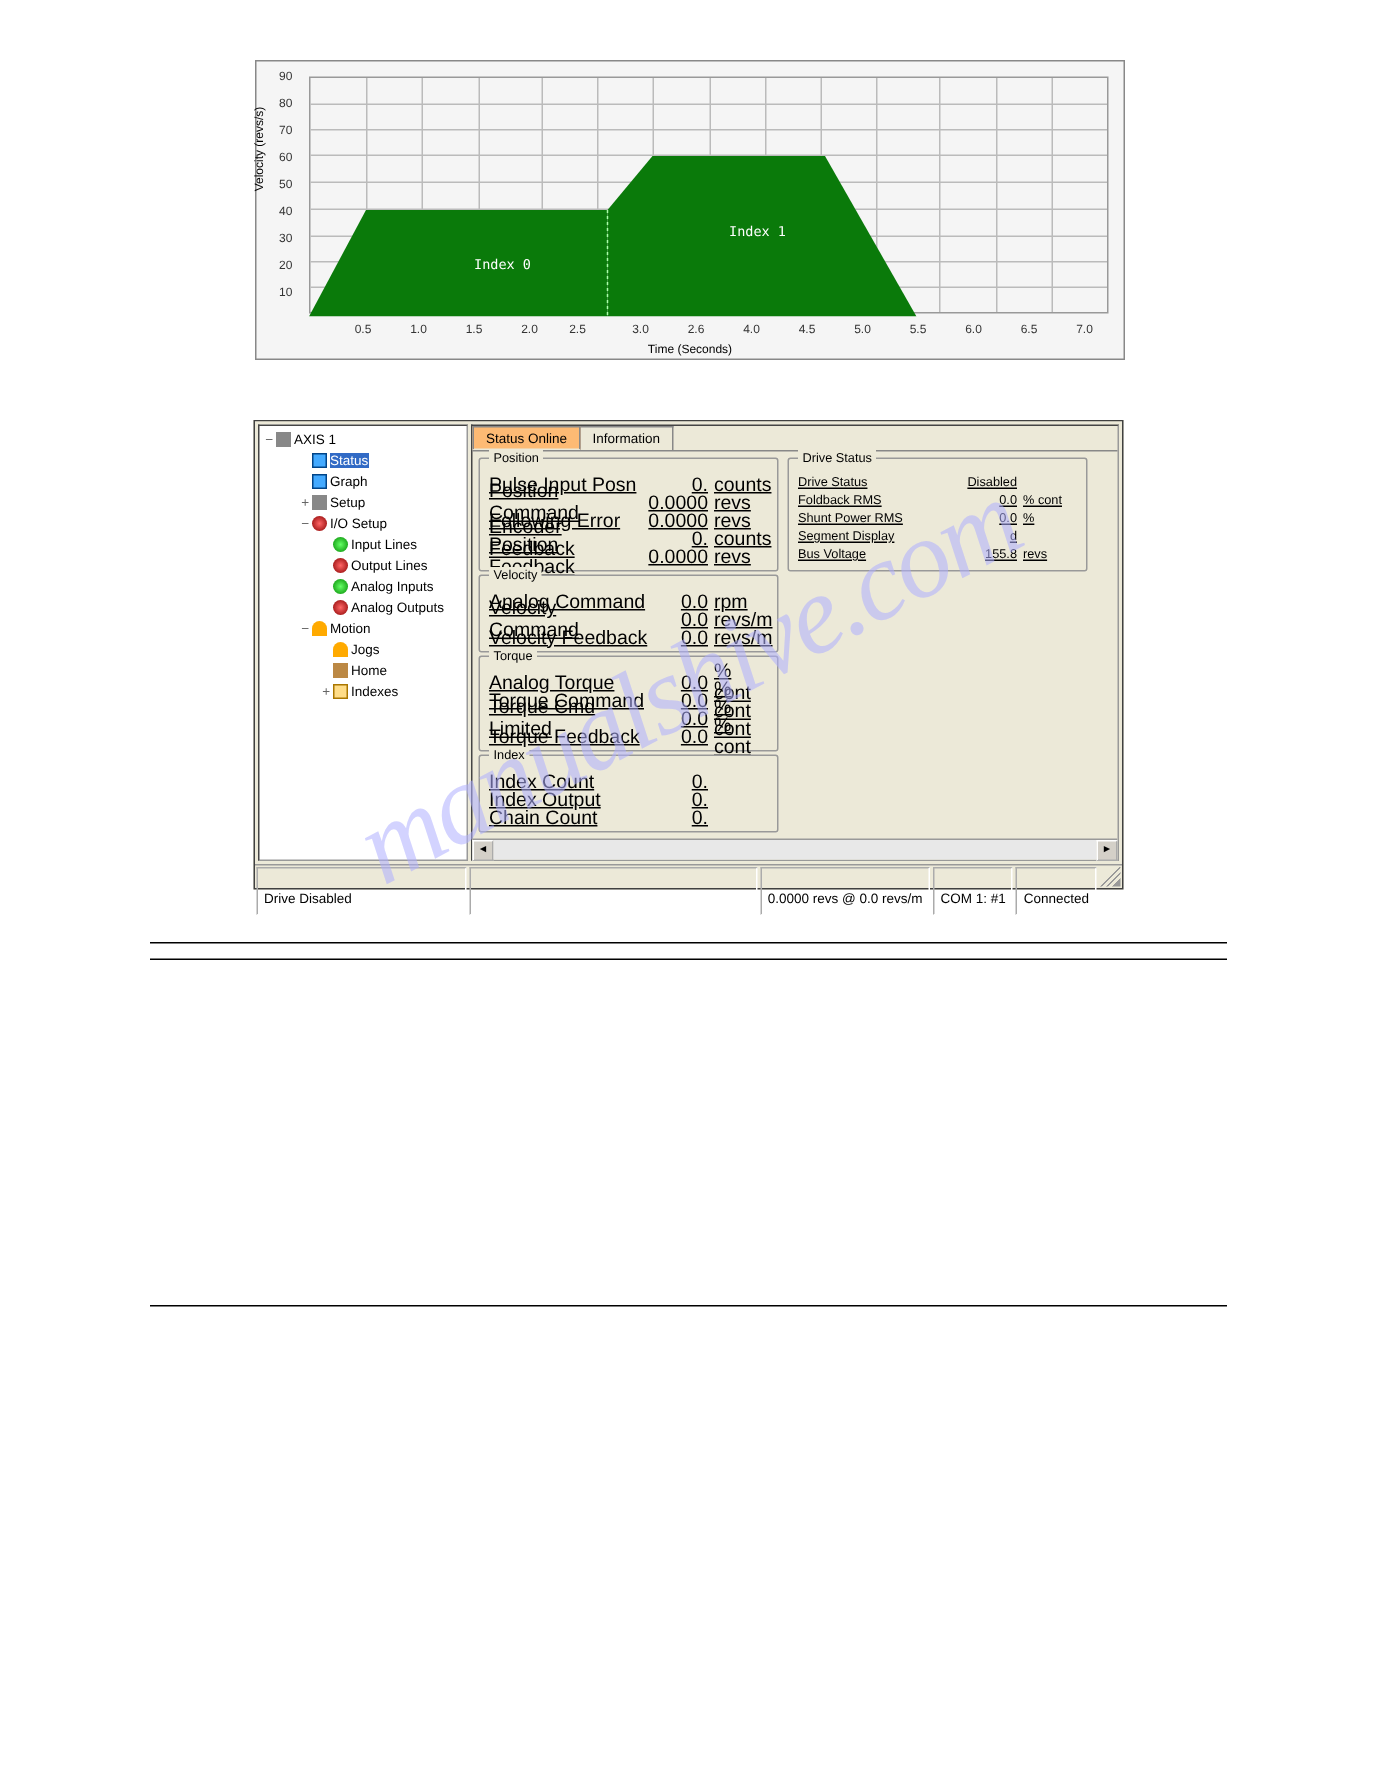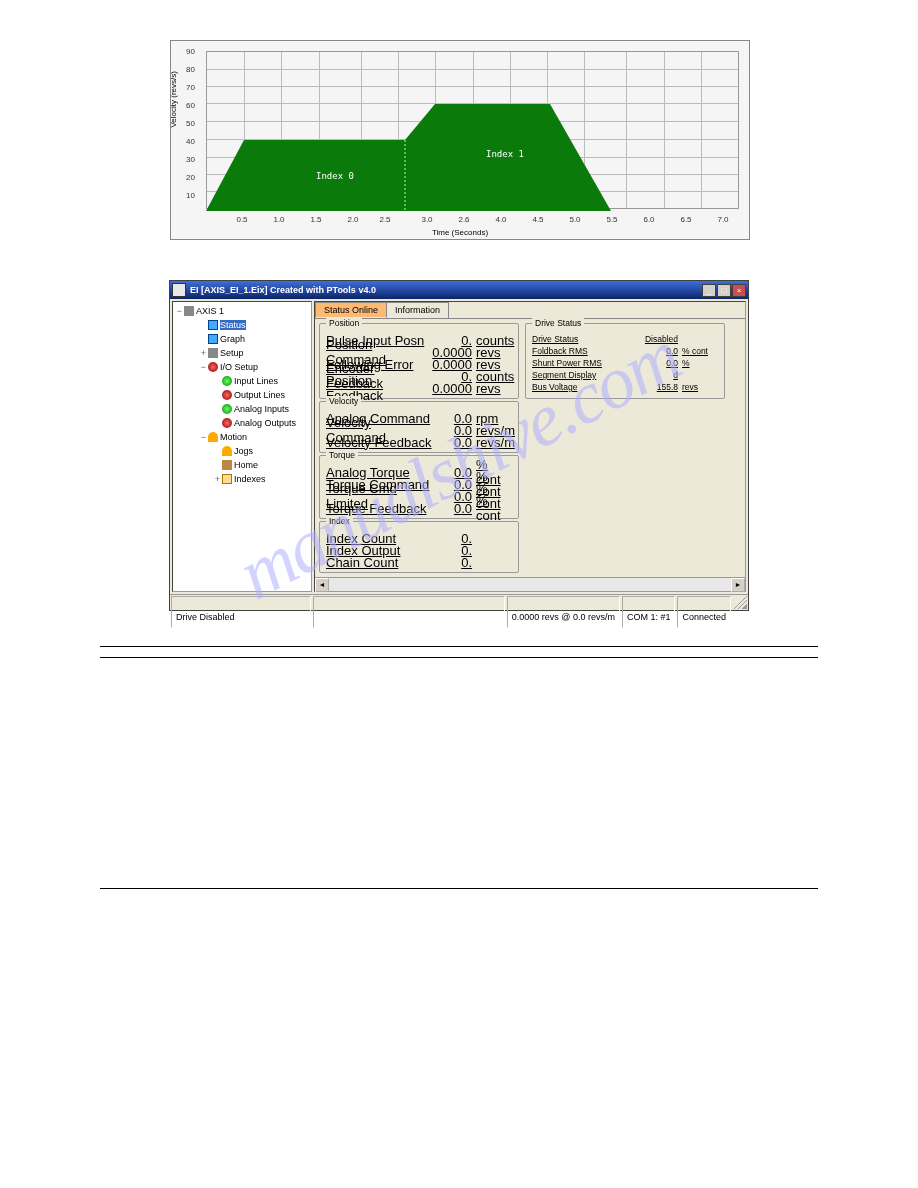--- a/index.html
+++ b/index.html
@@ -151,29 +151,20 @@
         <line class="dashed-line" x1="199" y1="89" x2="199" y2="160"></line>
         <text class="chart-label" x="110" y="128">Index 0</text>
         <text class="chart-label" x="280" y="106">Index 1</text>
       </svg>
     </div>
   </div>
 
   <div class="watermark">manualshive.com</div>
 
   <div class="win">
-    <div class="titlebar">
-      <span class="titlebar-icon"></span>
-      <span class="titlebar-text">EI  [AXIS_EI_1.Eix] Created with PTools v4.0</span>
-      <div class="win-btns">
-        <div class="win-btn">_</div>
-        <div class="win-btn">□</div>
-        <div class="win-btn close">×</div>
-      </div>
-    </div>
 
     <div class="win-body">
 
       <div class="tree-panel">
         <div class="tree-item">
           <span class="tree-toggle">−</span>
           <span class="tree-icon ic-pc"></span>
           <span class="tree-text">AXIS 1</span>
         </div>
         <div id="tree-items">

